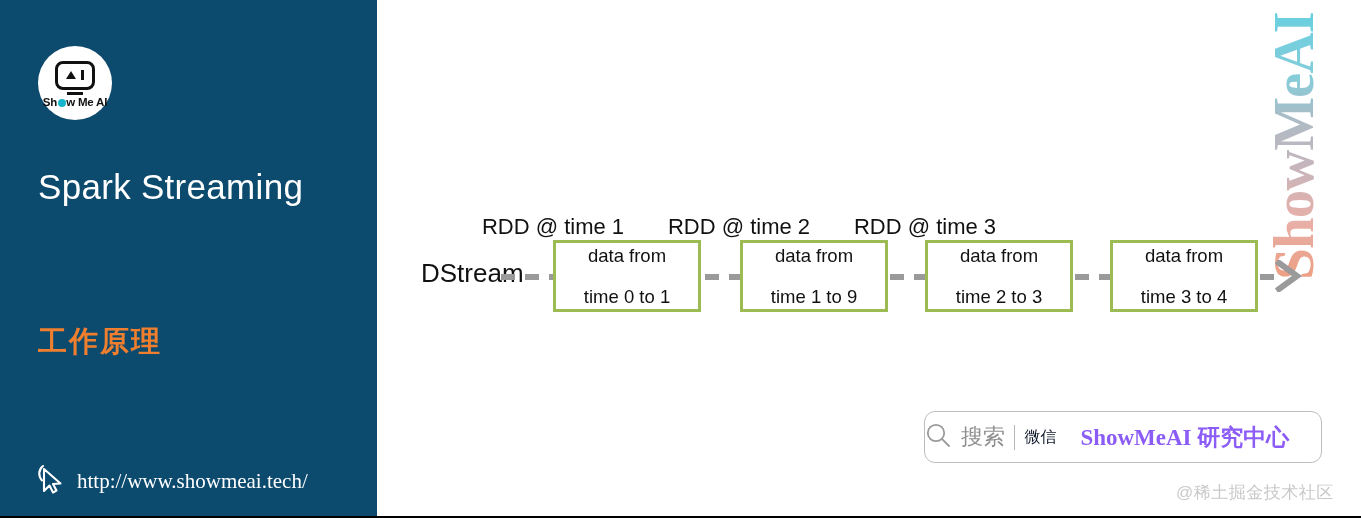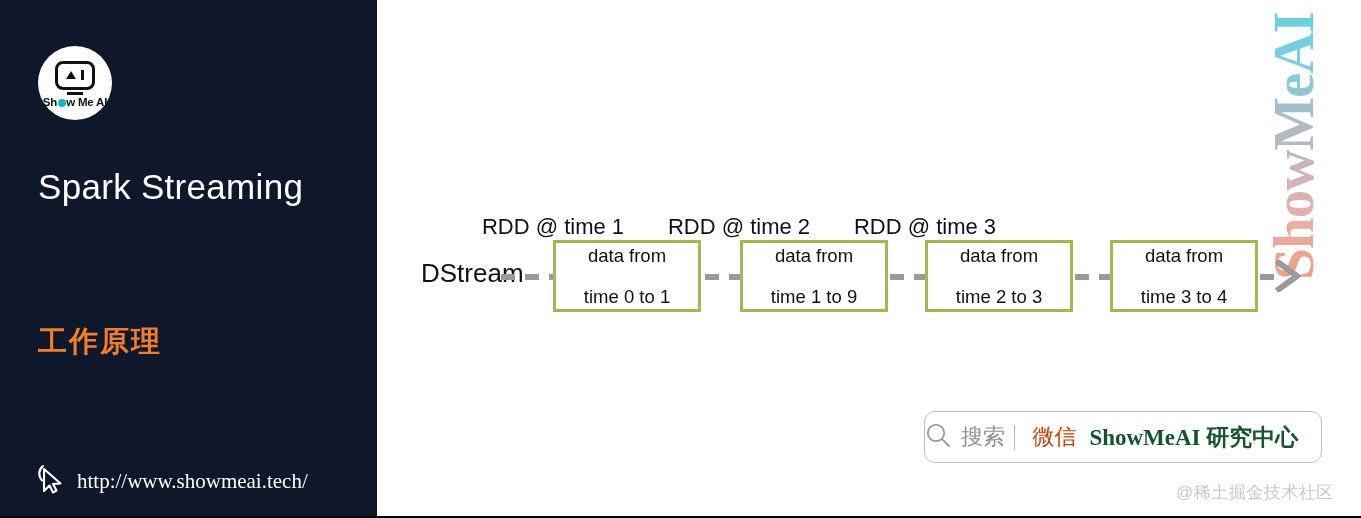--- a/index.html
+++ b/index.html
@@ -19,21 +19,21 @@
     border-bottom: 2px solid #000;
     box-sizing: border-box;
   }
 
   
   #left-panel {
     position: absolute;
     left: 0; top: 0;
     width: 377px;
     height: 518px;
-    background: #0f172a;
+    background: #0c4a6e;
   }
   #logo-badge {
     position: absolute;
     left: 38px; top: 46px;
     width: 74px; height: 74px;
     border-radius: 50%;
     background: #ffffff;
     display: flex;
     flex-direction: column;
     align-items: center;
@@ -226,32 +226,31 @@
     color: #8e8e8e;
     white-space: nowrap;
   }
   #search-divider {
     width: 1.4px;
     height: 25px;
     background: #b5b5b5;
     flex: 0 0 auto;
   }
   #search-channel {
-    font-size: 22px;
-    color: #c2410c;
-    white-space: nowrap;
-    margin-left: 8px;
+    font-size: 16px;
+    color: #0f172a;
+    white-space: nowrap;
   }
   #search-account {
     font-family: "Liberation Serif", "DejaVu Serif", serif;
     font-size: 23px;
     font-weight: bold;
-    color: #14532d;
-    white-space: nowrap;
-    margin-left: 4px;
+    color: #8b5cf6;
+    white-space: nowrap;
+    margin-left: 15px;
   }
 
   #community-watermark {
     position: absolute;
     left: 799px; top: 481px;
     font-size: 17px;
     color: #c9c9c9;
     white-space: nowrap;
     letter-spacing: 0.5px;
   }

